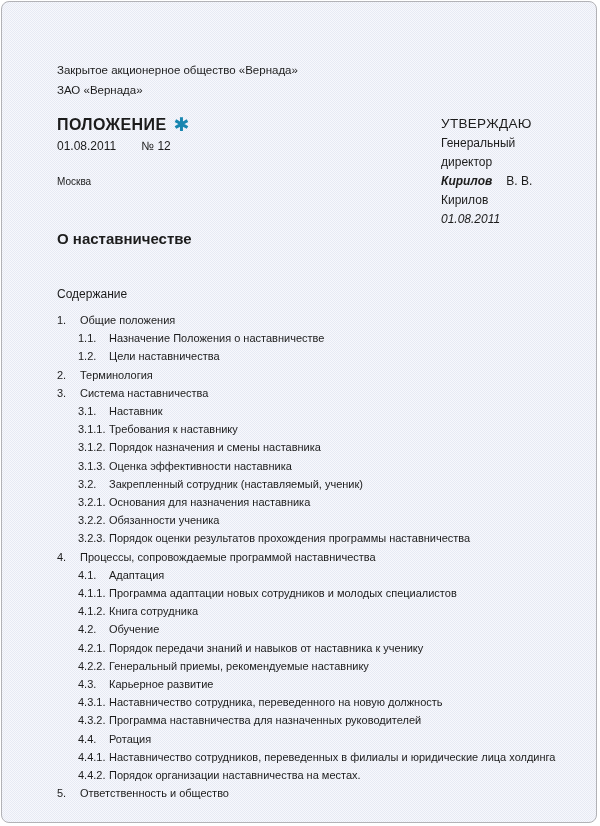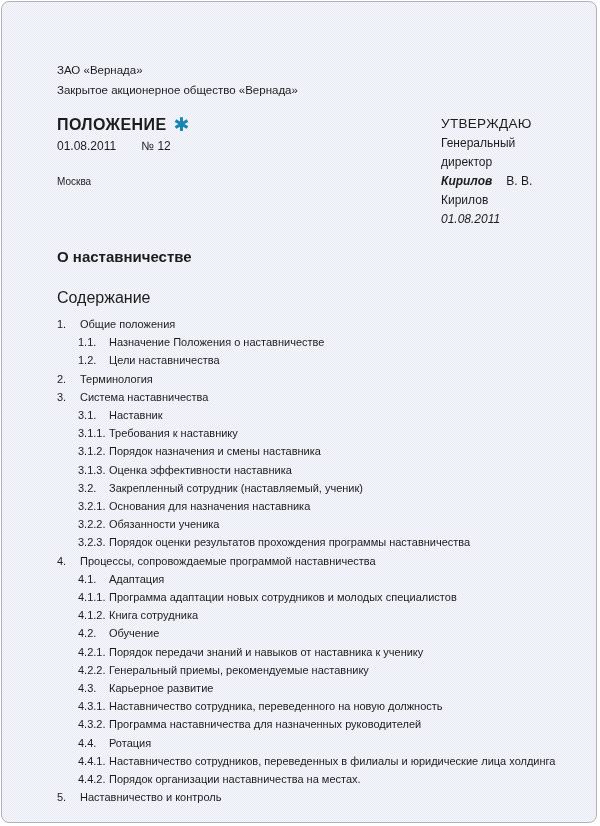--- a/index.html
+++ b/index.html
@@ -46,37 +46,37 @@
   }
   .doc-date-line { margin-top: 2px; line-height: 18px; font-size: 12px; }
   .doc-number { margin-left: 25px; }
   .city { margin-top: 18px; line-height: 18px; font-size: 10px; }
   .approve-label { font-size: 13.5px; line-height: 20px; letter-spacing: 0.3px; }
   .approver-title { font-size: 12px; line-height: 19px; }
   .signature-line { font-size: 12px; line-height: 19px; }
   .signature { font-weight: bold; font-style: italic; }
   .approver-name { margin-left: 14px; }
   .approve-date { font-size: 12px; line-height: 19px; font-style: italic; }
-  .doc-title { margin-top: 18px; font-size: 15px; font-weight: bold; line-height: 20px; }
-  .contents-label { margin-top: 22px; font-size: 16px; line-height: 18px; }
+  .doc-title { font-size: 15px; font-weight: bold; line-height: 20px; }
+  .contents-label { margin-top: 36px; font-size: 12px; line-height: 18px; }
   .toc { margin-top: 8px; font-size: 11px; }
   .toc-row { display: flex; line-height: 18.2px; white-space: nowrap; }
   .toc-row .num { flex: 0 0 23px; }
   .toc-row.lvl2 { padding-left: 21px; }
   .toc-row.lvl2 .num { flex: 0 0 31px; }
   .toc-row .lbl { flex: 0 0 auto; }
 </style>
 </head>
 <body>
 
 <div class="page">
 
   <div class="company-block">
+    <div>Закрытое акционерное общество «Вернада»</div>
     <div>ЗАО «Вернада»</div>
-    <div>Закрытое акционерное общество «Вернада»</div>
   </div>
 
   <div class="header-row">
     <div class="header-left">
       <div class="doc-type-line">
         <span class="doc-type">ПОЛОЖЕНИЕ</span><span class="asterisk" style="color: rgb(24, 134, 176);">✱</span>
       </div>
       <div class="doc-date-line">
         <span>01.08.2011</span><span class="doc-number">№ 12</span>
       </div>
@@ -196,17 +196,17 @@
       <div class="toc-row lvl2">
       <span class="num">4.4.1.</span>
       <span class="lbl">Наставничество сотрудников, переведенных в филиалы и юридические лица холдинга</span>
     </div>
       <div class="toc-row lvl2">
       <span class="num">4.4.2.</span>
       <span class="lbl">Порядок организации наставничества на местах.</span>
     </div>
       <div class="toc-row">
       <span class="num">5.</span>
-      <span class="lbl">Наставничество и контроль</span>
+      <span class="lbl">Ответственность и общество</span>
     </div>
     </div>
 
 </div>
 
 </body></html>

